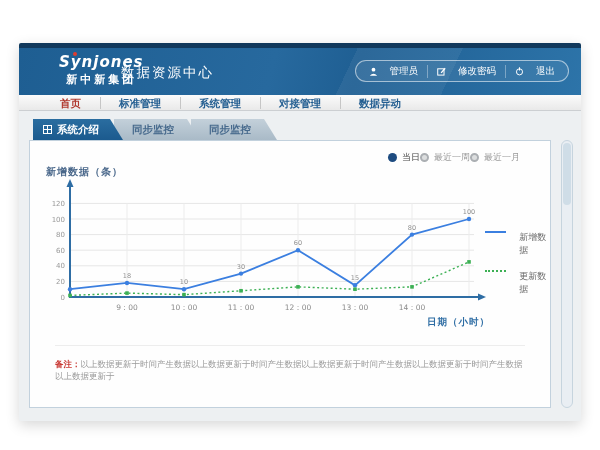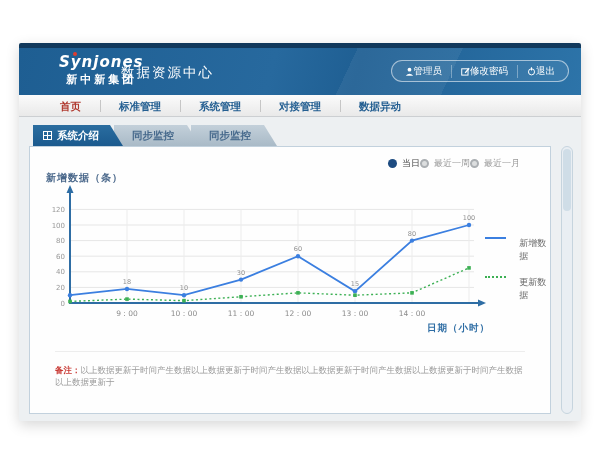--- a/index.html
+++ b/index.html
@@ -13,24 +13,24 @@
   .header::after { content:''; position:absolute; inset:0;
             background:linear-gradient(115deg,rgba(255,255,255,0) 58%,rgba(255,255,255,.06) 58%,rgba(255,255,255,.06) 76%,rgba(255,255,255,0) 76%); }
   .logo { position:absolute; left:40px; top:5px; color:#fff; text-align:center; z-index:2; }
   .logo-en { font-size:15px; font-weight:bold; font-style:italic; letter-spacing:1px; position:relative; }
   .logo-dot { position:absolute; top:-1px; left:14px; width:4px; height:4px; background:#e03c2f; border-radius:50%; }
   .logo-cn { font-size:11px; font-weight:bold; letter-spacing:3px; margin-top:1px; }
   .app-title { position:absolute; left:102px; top:16px; color:#fff; font-size:13.5px; letter-spacing:2px; z-index:2; }
   .userbar { position:absolute; right:12px; top:12px; height:22px; display:flex; align-items:center;
              border:1px solid rgba(255,255,255,.55); border-radius:11px; background:rgba(255,255,255,.07);
              padding:0 4px; z-index:2; }
-  .user-item { display:flex; align-items:center; gap:0; color:#fff; font-size:9.5px; padding:0 9px; cursor:pointer; }
+  .user-item { display:flex; align-items:center; gap:12px; color:#fff; font-size:9.5px; padding:0 9px; cursor:pointer; }
   .user-item + .user-item { border-left:1px solid rgba(255,255,255,.35); }
   .uicon { display:inline-block; width:9px; height:9px; }
-  .nav { height:22px; background:linear-gradient(#fbfbfb,#e9e9e9); border-bottom:1px solid #cccfd2;
+  .nav { height:16px; background:linear-gradient(#fbfbfb,#e9e9e9); border-bottom:1px solid #cccfd2;
          display:flex; align-items:center; padding-left:22px; }
   .nav-item { position:relative; padding:0 19px; font-size:10.5px; font-weight:bold; color:#235e91;
               line-height:22px; cursor:pointer; }
   .nav-item + .nav-item::before { content:''; position:absolute; left:0; top:5px; height:12px; border-left:1px solid #c6c6c6; }
   .nav-item.active { color:#b03a30; }
   .content { position:relative; height:304px; background:#edf0f2; }
   .tabs { position:absolute; left:14px; top:8px; display:flex;justify-content:space-between; }
   .tab { height:21px; line-height:21px; font-size:10.5px; font-weight:bold; cursor:pointer;
          clip-path:polygon(0 0,calc(100% - 13px) 0,100% 100%,0 100%); margin-right:-9px; }
   .tab.active { background:linear-gradient(#2a6da0,#1b5a8e); color:#fff; padding:0 24px 0 10px; z-index:3; position:relative;

